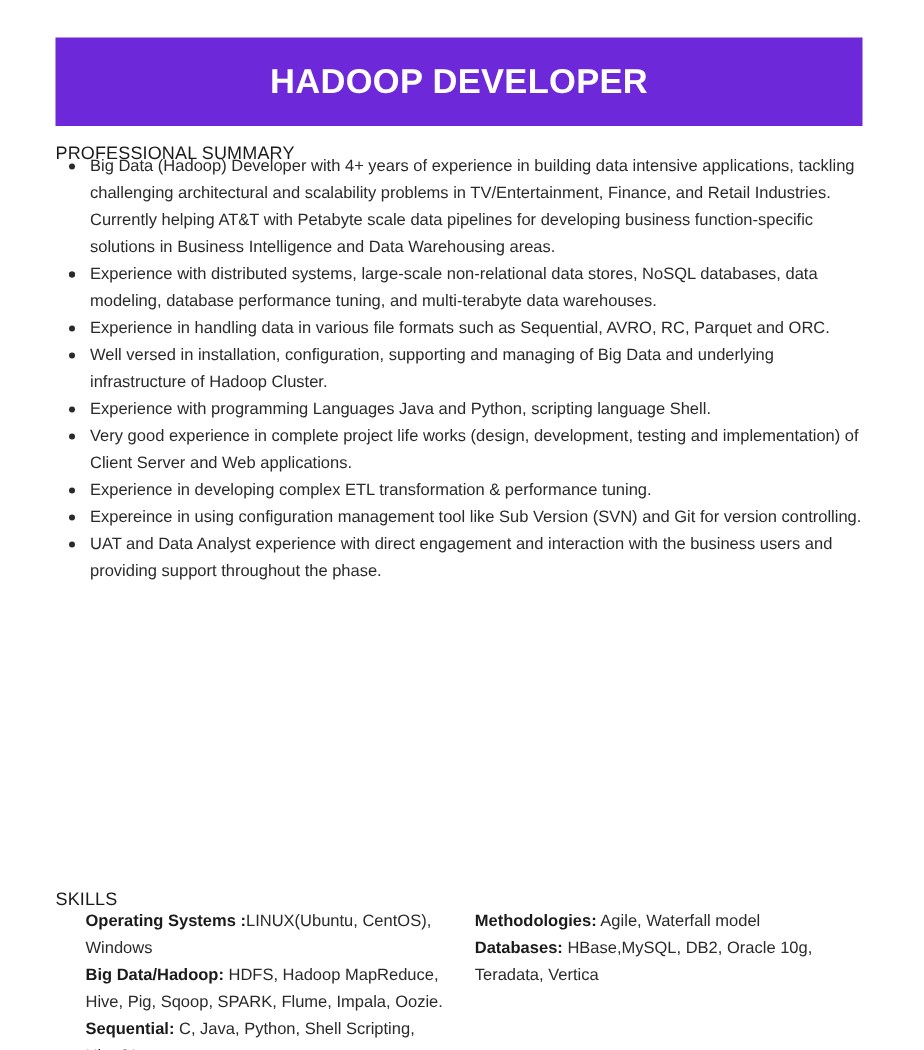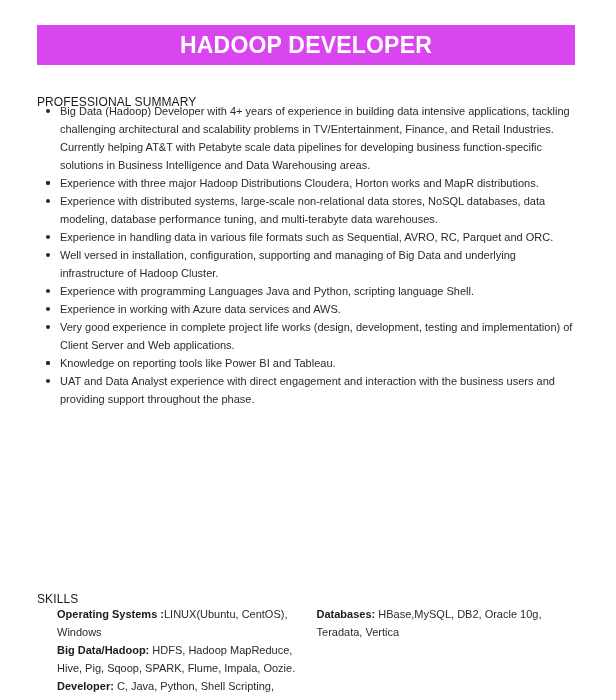--- a/index.html
+++ b/index.html
@@ -13,22 +13,22 @@
     overflow: hidden;
     position: relative;
     font-family: "Liberation Sans", sans-serif;
     color: #1a1a1a;
   }
   .header-bar {
     position: absolute;
     left: 37px;
     top: 25px;
     width: 538px;
-    height: 40px;
-    background: #d946ef;
+    height: 59px;
+    background: #6d28d9;
     display: flex;
     align-items: center;
     justify-content: center;
   }
   .header-title {
     color: #ffffff;
     font-weight: bold;
     font-size: 23px;
     letter-spacing: 0.2px;
   }
@@ -92,36 +92,35 @@
 
 <div class="header-bar">
   <span class="header-title">HADOOP DEVELOPER</span>
 </div>
 
 <h2 class="section-heading summary-heading">PROFESSIONAL SUMMARY</h2>
 
 <ul class="summary-list">
   <li><span class="bullet"></span><span>Big Data (Hadoop) Developer with 4+ years of experience in building data intensive applications, tackling challenging architectural and scalability problems in TV/Entertainment, Finance, and Retail Industries. Currently helping AT&amp;T with Petabyte scale data pipelines for developing business function-specific solutions in Business Intelligence and Data Warehousing areas.</span></li>
   <li><span class="bullet"></span></li>
-  <li><span class="bullet"></span><span>Experience with three major Hadoop Distributions Cloudera, Horton works and MapR distributions.</span></li>
   <li><span class="bullet"></span><span>Experience with distributed systems, large-scale non-relational data stores, NoSQL databases, data modeling, database performance tuning, and multi-terabyte data warehouses.</span></li>
   <li><span class="bullet"></span><span>Experience in handling data in various file formats such as Sequential, AVRO, RC, Parquet and ORC.</span></li>
   <li><span class="bullet"></span><span>Well versed in installation, configuration, supporting and managing of Big Data and underlying infrastructure of Hadoop Cluster.</span></li>
   <li><span class="bullet"></span><span>Experience with programming Languages Java and Python, scripting language Shell.</span></li>
-  <li><span class="bullet"></span><span>Experience in working with Azure data services and AWS.</span></li>
   <li><span class="bullet"></span><span>Very good experience in complete project life works (design, development, testing and implementation) of Client Server and Web applications.</span></li>
-  <li><span class="bullet"></span></li>
-  <li><span class="bullet"></span><span>Knowledge on reporting tools like Power BI and Tableau.</span></li>
+  <li><span class="bullet"></span><span>Experience in developing complex ETL transformation &amp; performance tuning.</span></li>
+  <li><span class="bullet"></span><span>Expereince in using configuration management tool like Sub Version (SVN) and Git for version controlling.</span></li>
   <li><span class="bullet"></span><span>UAT and Data Analyst experience with direct engagement and interaction with the business users and providing support throughout the phase.</span></li>
 </ul>
 
 <h2 class="section-heading skills-heading">SKILLS</h2>
 
 <div class="skills-grid">
   <div class="skills-col left">
     <p class="skill-entry"><span class="skill-label">Operating Systems :</span><span>LINUX(Ubuntu, CentOS), Windows</span></p>
     <p class="skill-entry"><span class="skill-label">Big Data/Hadoop:</span><span> HDFS, Hadoop MapReduce, Hive, Pig, Sqoop, SPARK, Flume, Impala, Oozie.</span></p>
-    <p class="skill-entry"><span class="skill-label">Developer:</span><span> C, Java, Python, Shell Scripting, HiveQL,</span></p>
+    <p class="skill-entry"><span class="skill-label">Sequential:</span><span> C, Java, Python, Shell Scripting, HiveQL,</span></p>
   </div>
   <div class="skills-col right">
+    <p class="skill-entry"><span class="skill-label">Methodologies:</span><span> Agile, Waterfall model</span></p>
     <p class="skill-entry"><span class="skill-label">Databases:</span><span> HBase,MySQL, DB2, Oracle 10g, Teradata, Vertica</span></p>
   </div>
 </div>
 
 </body></html>

